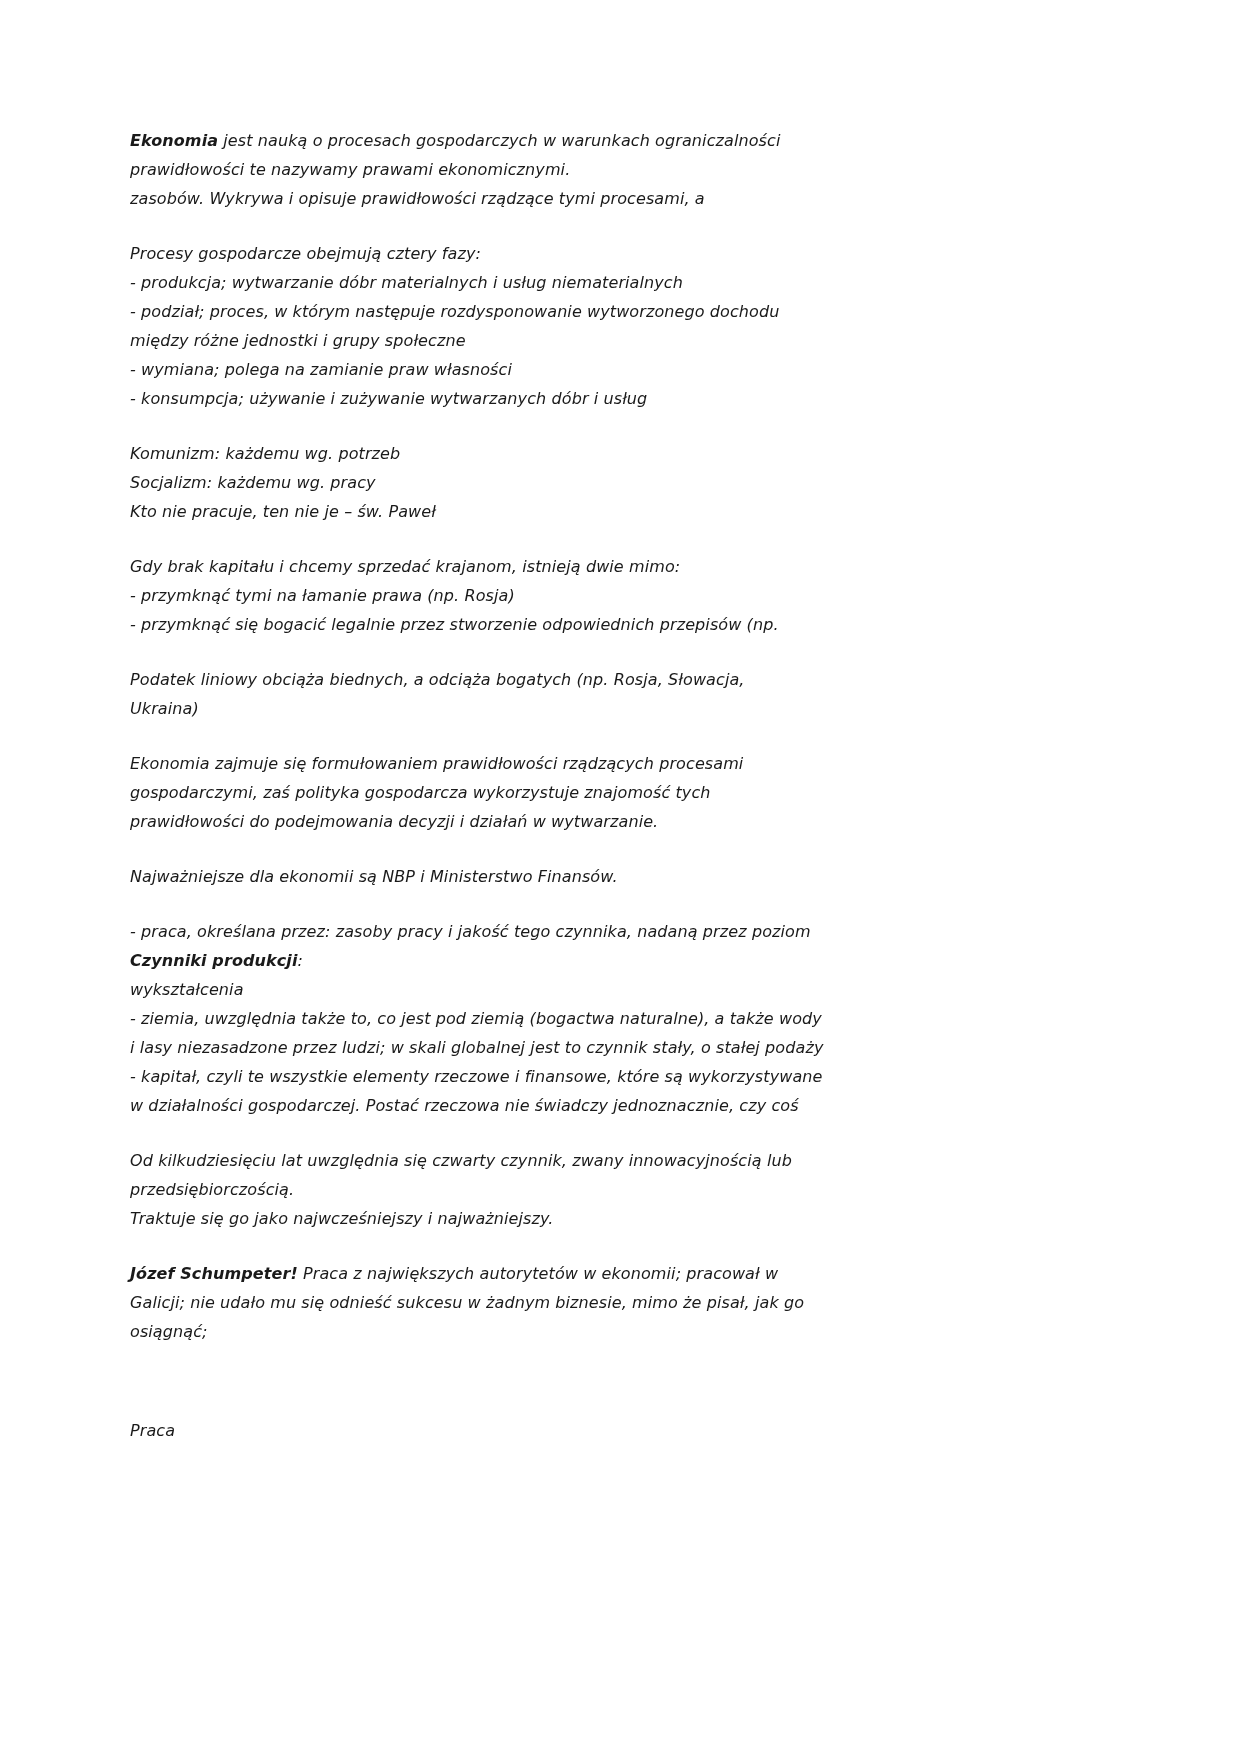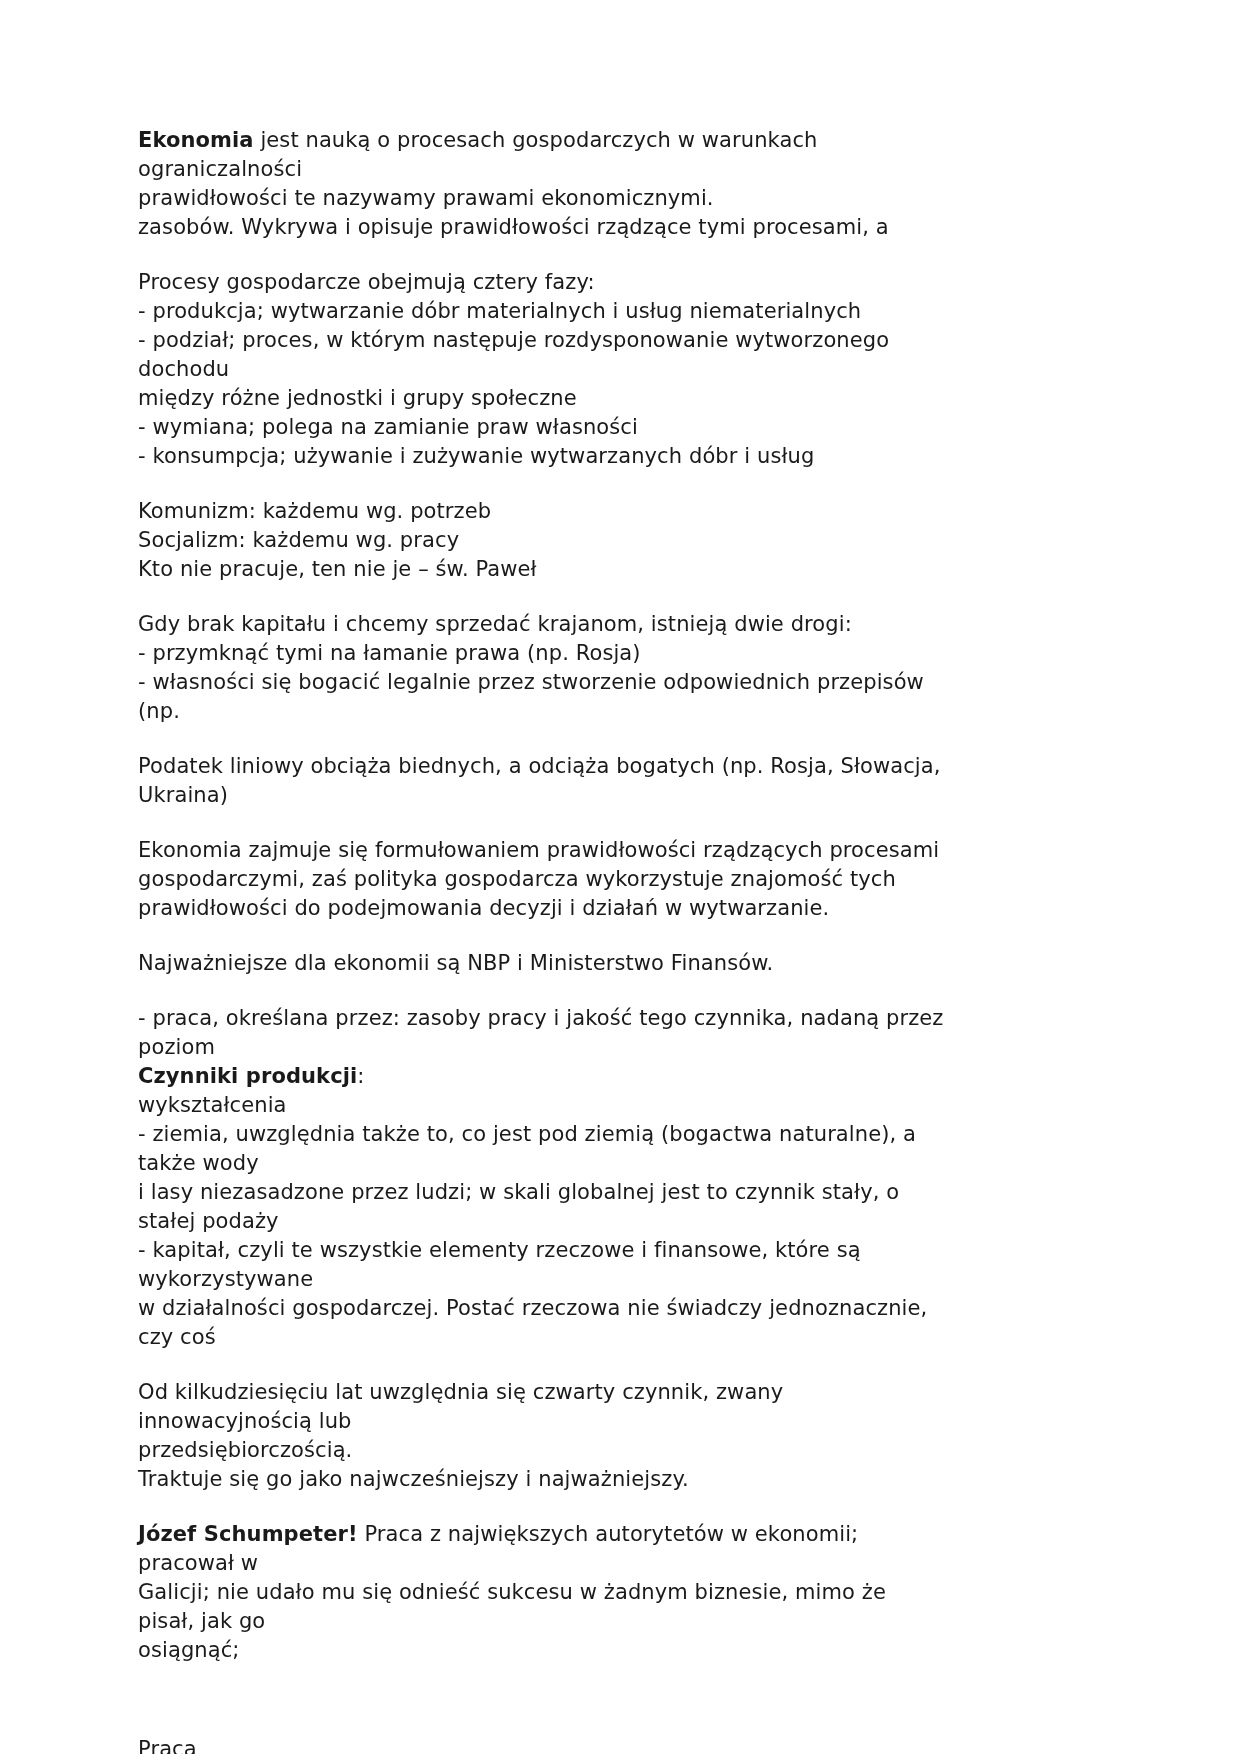--- a/index.html
+++ b/index.html
@@ -20,25 +20,26 @@
     background: #ffffff;
     box-sizing: border-box;
   }
   .content {
     position: absolute;
     left: 130px;
     top: 126px;
     width: 815px;
   }
   .para {
-    font-size: 21px;
+    font-size: 16px;
     line-height: 29px;
     letter-spacing: 0.1px;
-    margin: 0 0 26px 8px;
+    margin: 0 0 26px 0;
     color: #1a1a1a;
+    font-style: italic;
   }
   .line {
     display: block;
     white-space: pre-wrap;
   }
   b, .bold {
     font-weight: bold;
   }
   .spacer-big { height: 44px; }
 </style>
@@ -63,23 +64,23 @@
       <span class="line">- konsumpcja; używanie i zużywanie wytwarzanych dóbr i usług</span>
     </p>
 
     <p class="para">
       <span class="line">Komunizm: każdemu wg. potrzeb</span>
       <span class="line">Socjalizm: każdemu wg. pracy</span>
       <span class="line">Kto nie pracuje, ten nie je – św. Paweł</span>
     </p>
 
     <p class="para">
-      <span class="line">Gdy brak kapitału i chcemy sprzedać krajanom, istnieją dwie drogi:</span>
+      <span class="line">Gdy brak kapitału i chcemy sprzedać krajanom, istnieją dwie mimo:</span>
       <span class="line">- przymknąć tymi na łamanie prawa (np. Rosja)</span>
-      <span class="line">- własności się bogacić legalnie przez stworzenie odpowiednich przepisów (np.</span>
+      <span class="line">- przymknąć się bogacić legalnie przez stworzenie odpowiednich przepisów (np.</span>
     </p>
 
     <p class="para">
       <span class="line">Podatek liniowy obciąża biednych, a odciąża bogatych (np. Rosja, Słowacja,</span>
       <span class="line">Ukraina)</span>
     </p>
 
     <p class="para">
       <span class="line">Ekonomia zajmuje się formułowaniem prawidłowości rządzących procesami</span>
       <span class="line">gospodarczymi, zaś polityka gospodarcza wykorzystuje znajomość tych</span>

